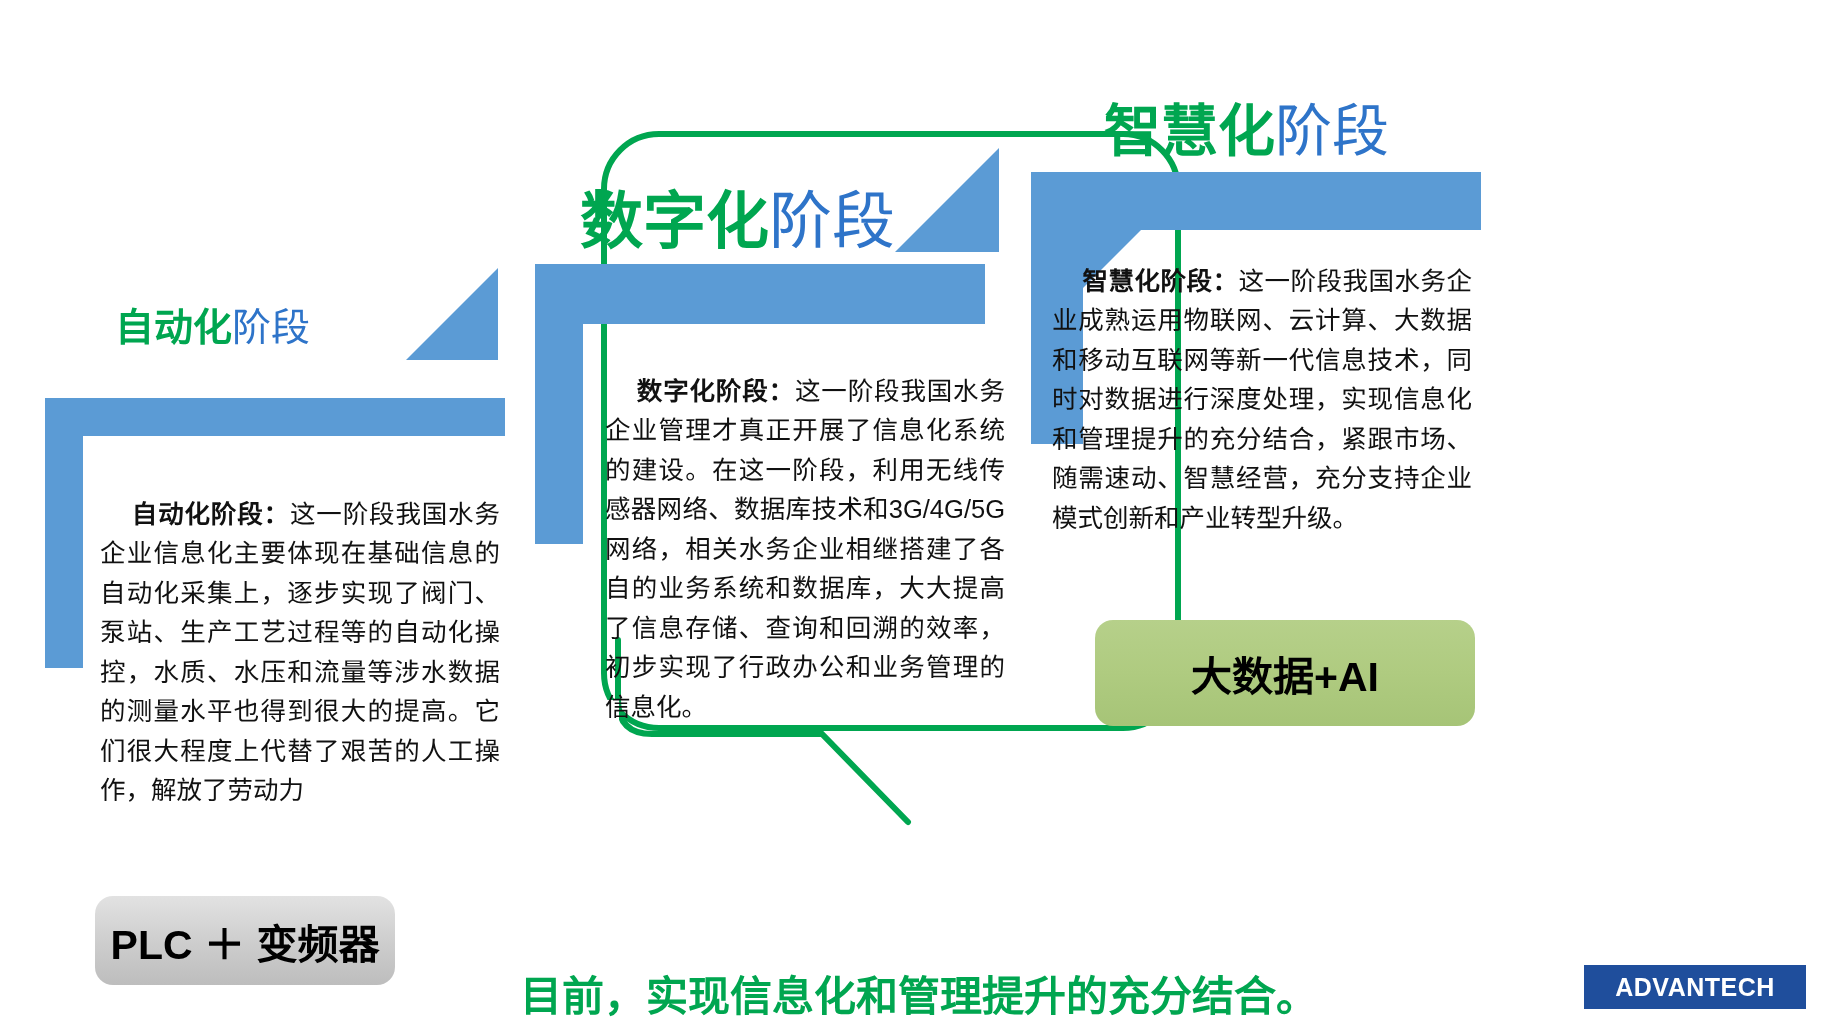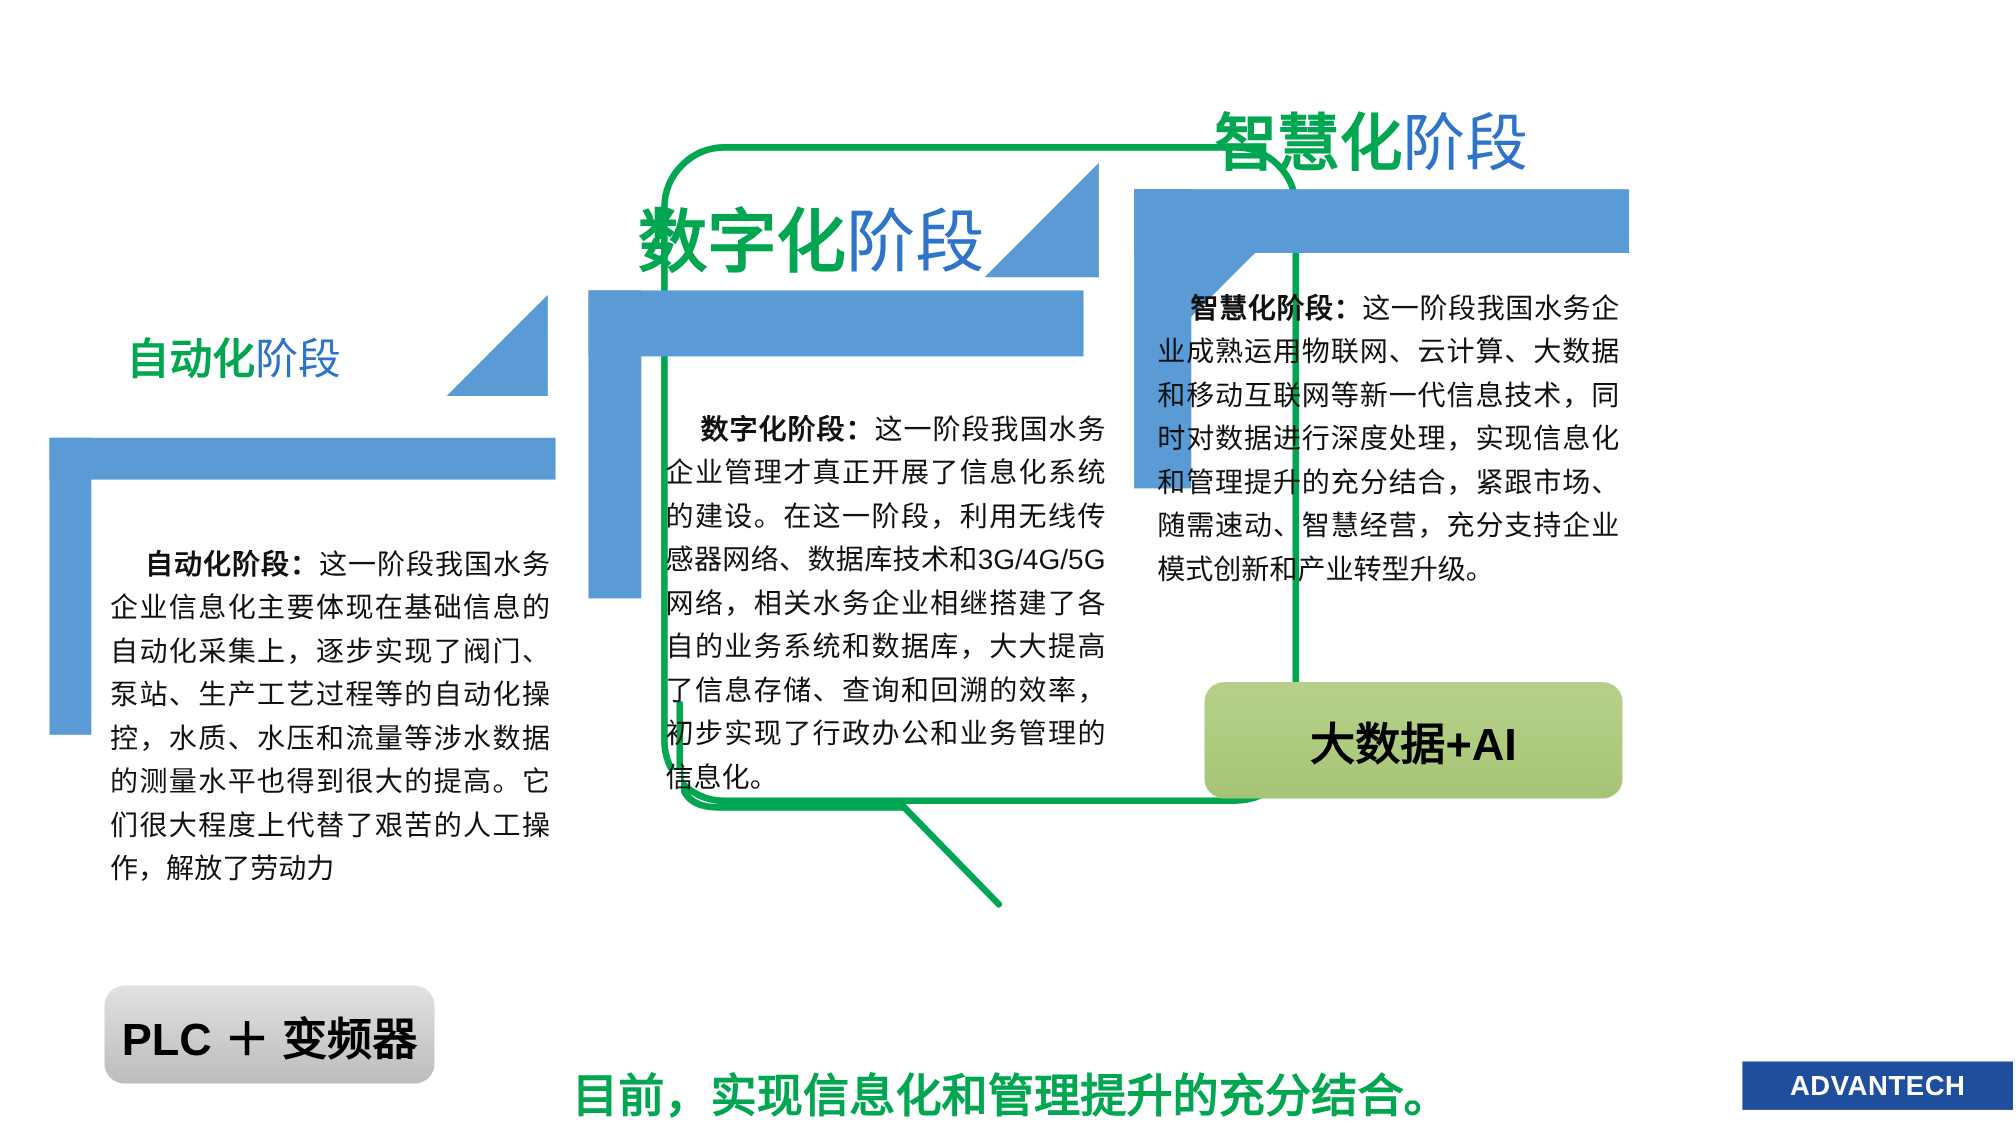--- a/index.html
+++ b/index.html
@@ -165,17 +165,17 @@
   <div class="body-text" style="left:1052px;top:222px;width:420px;">
     <b>智慧化阶段：</b><span>这一阶段我国水务企业成熟运用物联网、云计算、大数据和移动互联网等新一代信息技术，同时对数据进行深度处理，实现信息化和管理提升的充分结合，紧跟市场、随需速动、智慧经营，充分支持企业模式创新和产业转型升级。</span>
   </div>
 
   <div class="pill pill-green" style="left:1095px;top:588px;width:380px;height:106px;margin-top:32px;">
     <span>大数据+AI</span>
   </div>
 
   <div class="caption" style="left:520px;top:962px;">目前，实现信息化和管理提升的充分结合。</div>
 
-  <div class="logo" style="left:1584px;top:965px;width:246px;height:44px;align-items:center;">
+  <div class="logo" style="left:1584px;top:965px;width:222px;height:44px;align-items:center;">
     <span>ADVANTECH</span>
   </div>
 
 </div>
 
 </body></html>

